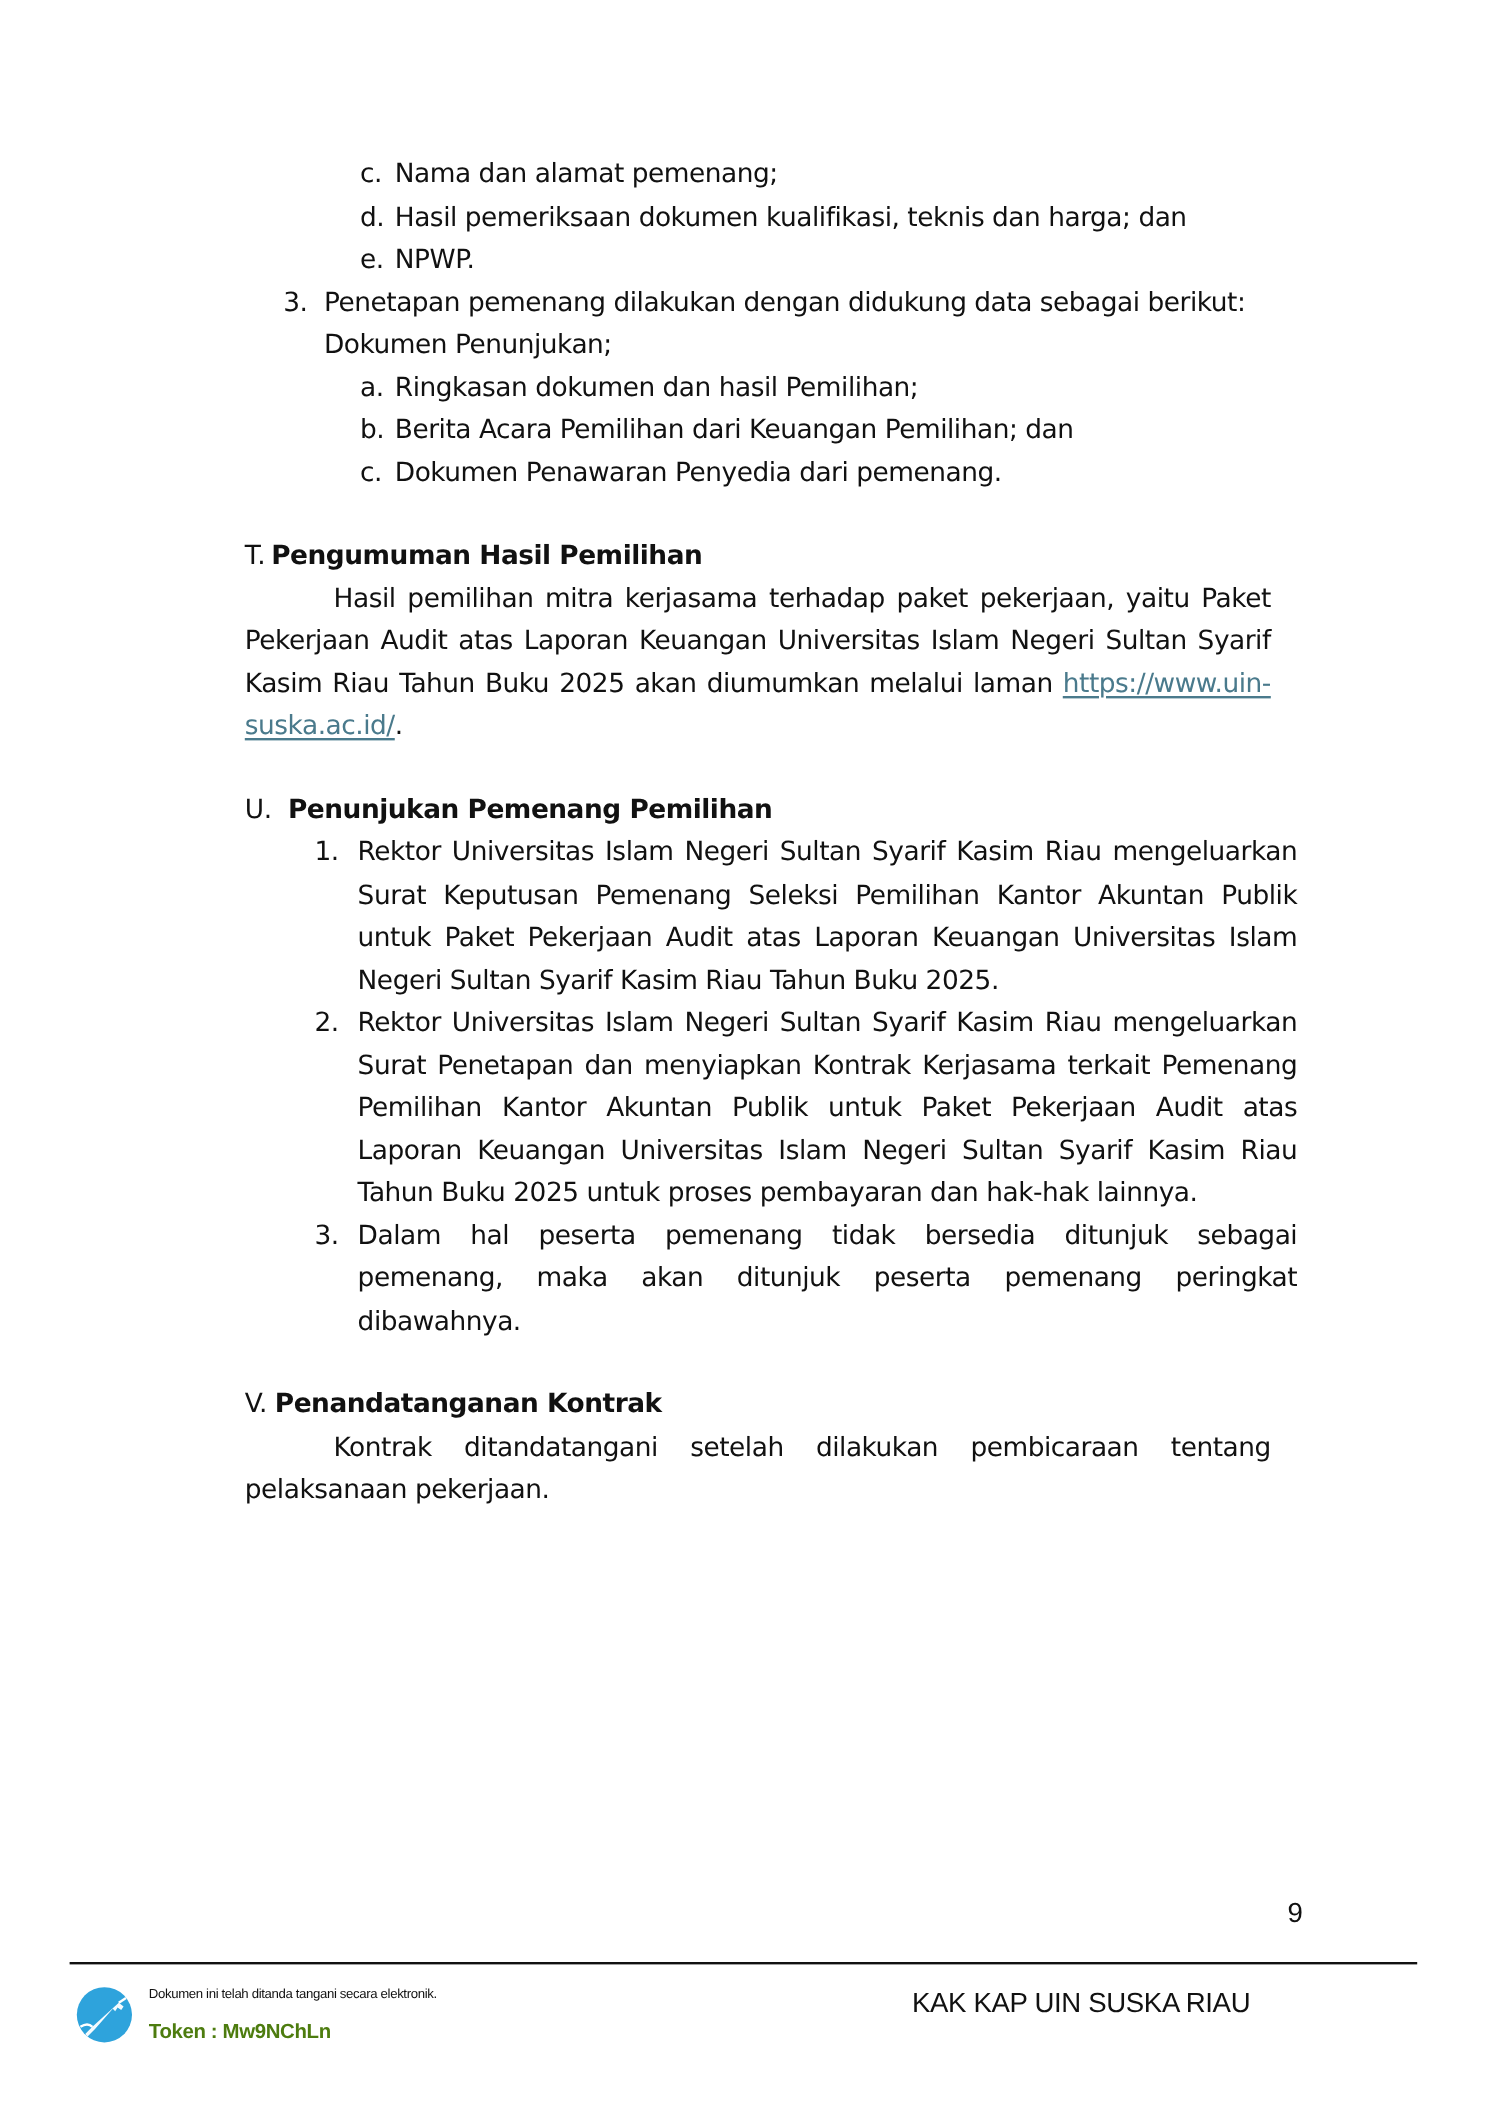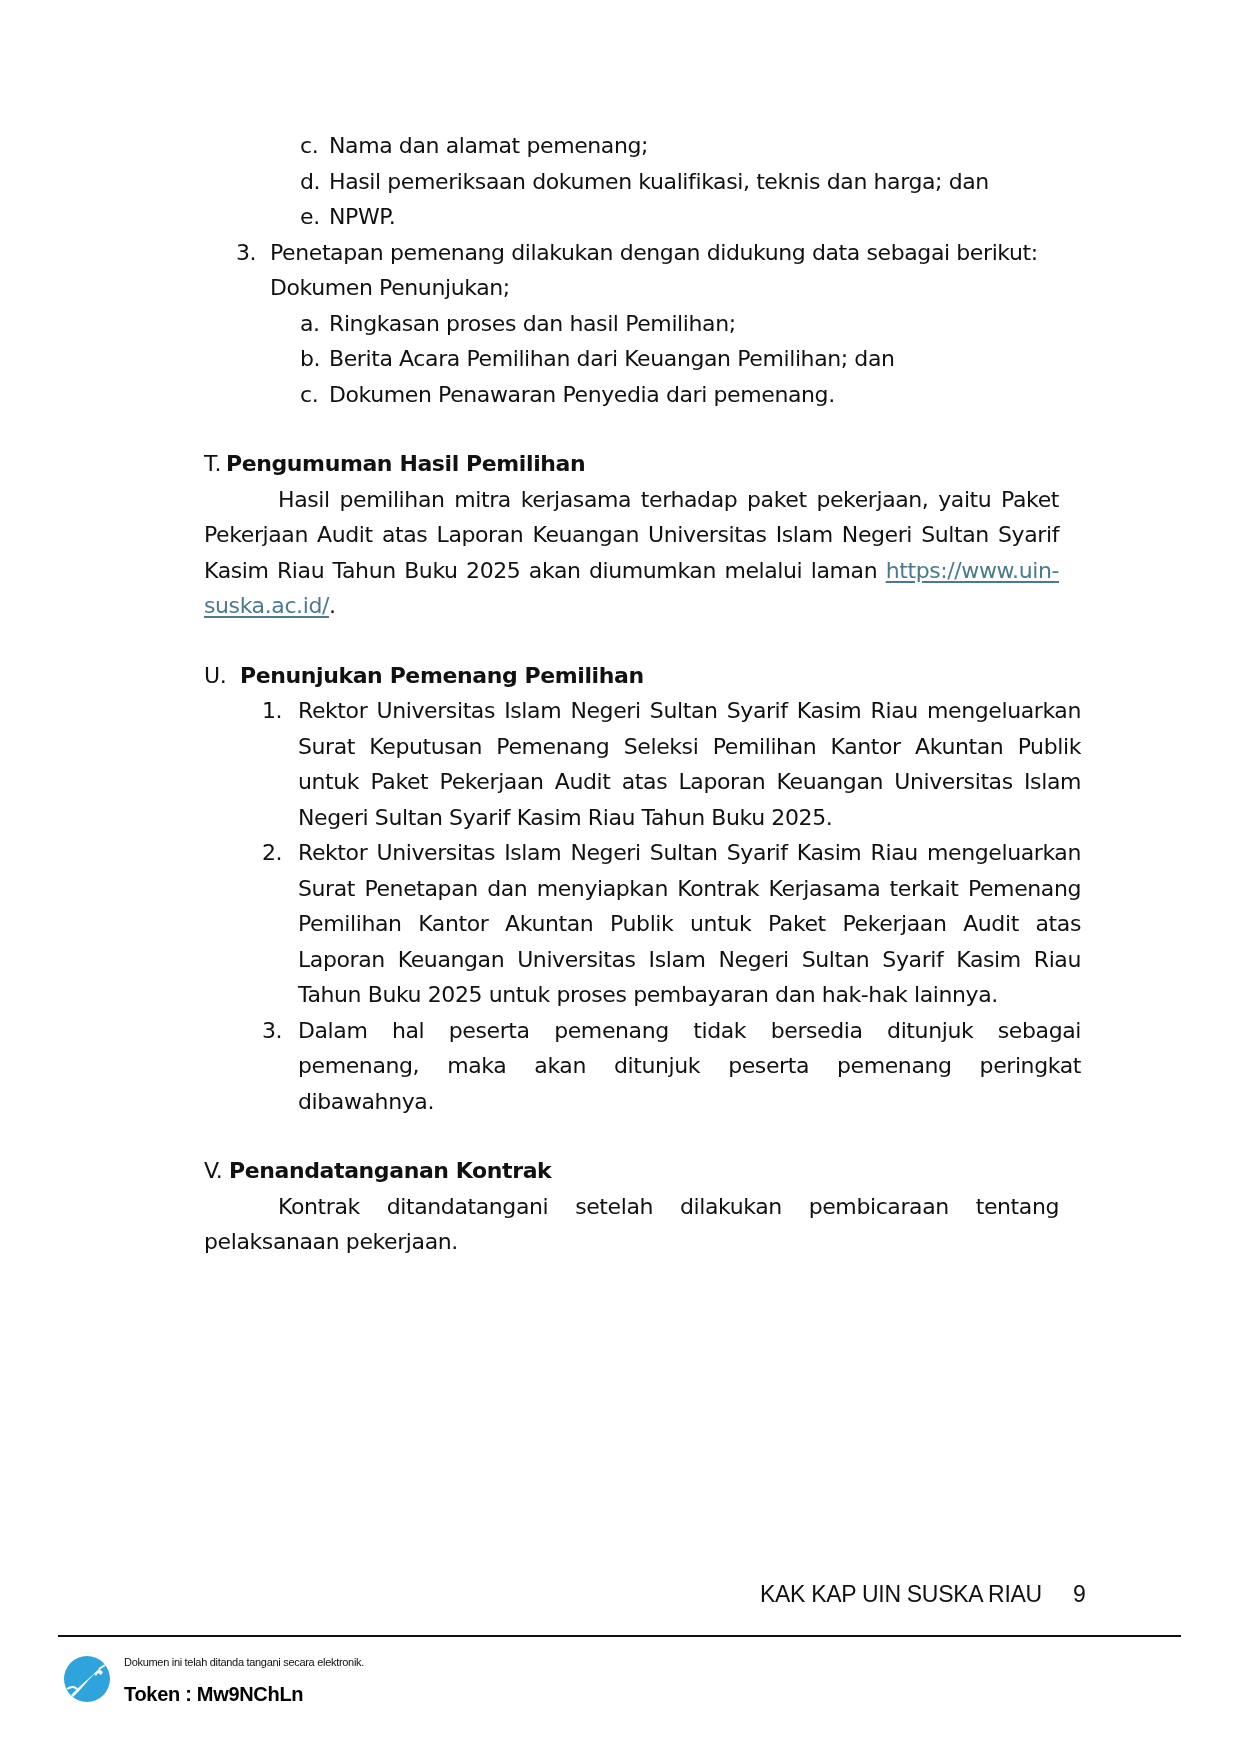--- a/index.html
+++ b/index.html
@@ -61,21 +61,21 @@
       text-align: justify;
       white-space: normal;
     }
     .link {
       color: #4a7a8c;
       text-decoration: underline;
       text-underline-offset: 3px;
     }
     .footer-title {
       position: absolute;
-      top: 1581px;
+      top: 1656px;
       left: 760px;
       font-family: "Liberation Sans", sans-serif;
       font-size: 23px;
       letter-spacing: -0.3px;
       color: #111;
     }
     .page-num {
       position: absolute;
       top: 1581px;
       left: 1073px;
@@ -105,24 +105,24 @@
       font-family: "Liberation Sans", sans-serif;
       font-size: 11px;
       letter-spacing: -0.3px;
       color: #111;
     }
     .sig-line2 {
       position: absolute;
       left: 124px;
       top: 1683px;
       font-family: "Liberation Sans", sans-serif;
-      font-size: 20px;
+      font-size: 17px;
       font-weight: bold;
       letter-spacing: -0.3px;
-      color: #000000;
+      color: #4d7c0f;
     }
   </style>
 </head>
 <body>
 
 <div class="page">
 
   <div class="content">
 
     <div class="row lvl2">
@@ -140,21 +140,21 @@
 
     <div class="row lvl1">
       <span class="marker" style="left:10px;">3.</span>
       <span style="margin-left:-30px;">Penetapan pemenang dilakukan dengan didukung data sebagai berikut:</span>
     </div>
     <div class="row" style="padding-left:44px;">
       <span>Dokumen Penunjukan;</span>
     </div>
     <div class="row lvl2">
       <span class="marker">a.</span>
-      <span>Ringkasan proses dan hasil Pemilihan;</span>
+      <span>Ringkasan dokumen dan hasil Pemilihan;</span>
     </div>
     <div class="row lvl2">
       <span class="marker">b.</span>
       <span>Berita Acara Pemilihan dari Keuangan Pemilihan; dan</span>
     </div>
     <div class="row lvl2">
       <span class="marker">c.</span>
       <span>Dokumen Penawaran Penyedia dari pemenang.</span>
     </div>
 

